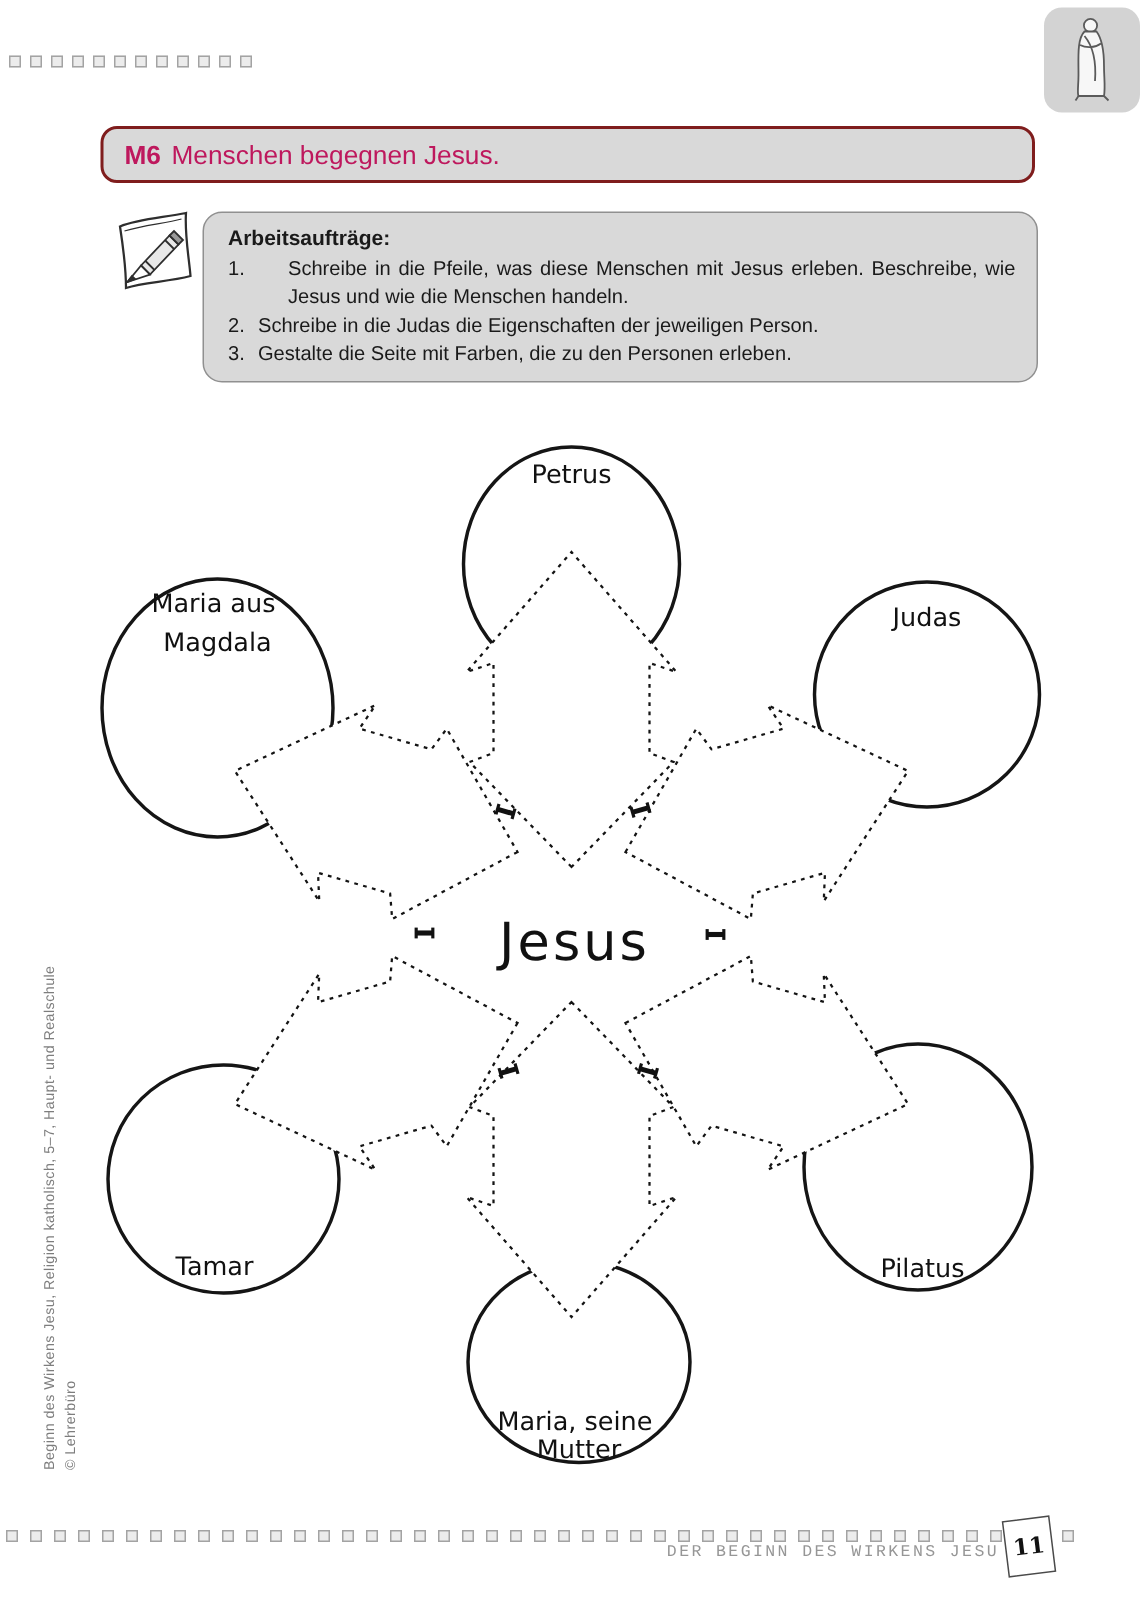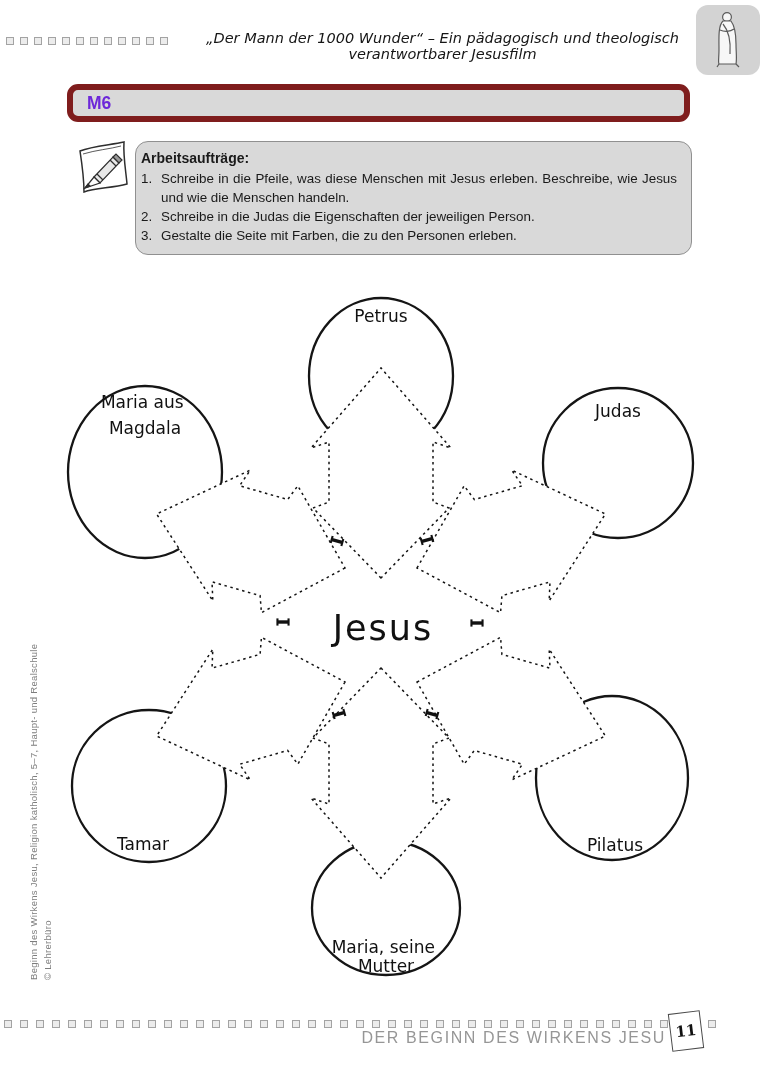--- a/index.html
+++ b/index.html
@@ -14,51 +14,51 @@
 
   
   .header-title{position:absolute;left:180px;top:30px;width:525px;text-align:center;
     font-family:"DejaVu Sans",sans-serif;font-style:italic;font-size:14.5px;color:#161616;}
 
   .figure-box{position:absolute;right:0;top:5px;width:64px;height:70px;background:#d3d3d3;
     border-radius:12px;display:flex;align-items:center;justify-content:center;}
 
   
   .m6-box{position:absolute;left:67px;top:84px;width:623px;height:38px;background:#d9d9d9;
-    border:6px solid #7f1d1d;border-radius:11px;box-sizing:border-box;
-    display:flex;align-items:center;padding-left:14px;font-size:17.5px;color:#6d28d9;}
+    border:2px solid #7f1d1d;border-radius:11px;box-sizing:border-box;
+    display:flex;align-items:center;padding-left:14px;font-size:17.5px;color:#be185d;}
   .m6-box .code{font-weight:bold;margin-right:7px;}
 
   
   .note-icon{position:absolute;left:72px;top:136px;}
   .instr-box{position:absolute;left:135px;top:141px;width:557px;height:114px;background:#d9d9d9;
-    border:1.5px solid #909090;border-radius:13px;box-sizing:border-box;padding:8px 14px 0 5px;}
+    border:1.5px solid #909090;border-radius:13px;box-sizing:border-box;padding:8px 14px 0 16px;}
   .instr-head{font-weight:bold;font-size:14px;margin-bottom:3px;}
   .instr-item{display:flex;font-size:13.4px;line-height:1.42;}
   .instr-item .num{flex:0 0 20px;}
   .instr-item .txt{flex:1;}
-  .instr-item.justify .txt{text-align:justify;}
+  .instr-item.justify .txt{text-align:justify;margin-left:20px;}
 
   
   .diagram{position:absolute;left:0;top:280px;}
   .node-circle{fill:#ffffff;stroke:#151515;stroke-width:2.3px;}
   .dot-arrow{fill:#ffffff;stroke:#141414;stroke-width:1.5px;stroke-dasharray:2.5 3.6;}
   .node-label{font-family:"DejaVu Sans",sans-serif;font-size:17px;fill:#111;text-anchor:middle;}
   .center-label{font-family:"DejaVu Sans",sans-serif;font-size:35px;letter-spacing:2px;fill:#111;text-anchor:middle;}
   .tick{fill:#111;}
 
   
   .side-text{position:absolute;white-space:nowrap;transform:rotate(-90deg);transform-origin:0 0;
     font-size:9.5px;color:#7d7d7d;letter-spacing:.3px;}
   .side-text.line1{left:28px;top:980px;}
   .side-text.line2{left:42px;top:980px;}
 
   
-  .footer-caption{position:absolute;right:94px;top:1029px;font-size:16px;color:#969696;
-    letter-spacing:1.6px;}
+  .footer-caption{position:absolute;right:94px;top:1029px;font-size:11px;color:#969696;
+    letter-spacing:1.6px;font-family:Liberation Mono, monospace;}
   .page-box{position:absolute;left:670px;top:1012px;width:30px;height:36px;background:#fff;
     border:1.6px solid #4a4a4a;transform:rotate(-7deg);display:flex;align-items:center;
     justify-content:center;font-family:"DejaVu Serif",serif;font-weight:bold;font-size:15px;color:#111;z-index:3;}
 </style>
 </head>
 <body>
 
 <div id="page">
 
   <div class="sq-row top" style="left:6px;top:37px;">
@@ -69,36 +69,36 @@
       <span class="sq"></span>
       <span class="sq"></span>
       <span class="sq"></span>
       <span class="sq"></span>
       <span class="sq"></span>
       <span class="sq"></span>
       <span class="sq"></span>
       <span class="sq"></span>
     </div>
 
-  <div class="header-title">„Der Mann der 1000 Wunder“ – Ein pädagogisch und theologisch verantwortbarer Jesusfilm</div>
 
   <div class="figure-box">
     <svg width="36" height="60" viewBox="0 0 36 60">
       <g fill="#f7f7f7" stroke="#5a5a5a" stroke-width="1.2">
         <circle cx="17" cy="7" r="4.4"></circle>
         <path d="M13,11 C8,16 9,28 9,40 C9,47 8,52 9,54 L26,54 C27,48 26,42 26,34 C26,22 24,15 21,11 Z"></path>
         <path d="M13,14 C18,20 21,30 20,44" fill="none"></path>
         <path d="M10,20 C14,22 20,22 24,19" fill="none"></path>
         <path d="M9,54 L7,57 M26,54 L29,57" fill="none"></path>
       </g>
     </svg>
   </div>
 
   <div class="m6-box">
     <span class="code">M6</span>
+    <span>Menschen begegnen Jesus.</span>
   </div>
 
   <div class="note-icon">
     <svg width="64" height="66" viewBox="0 0 64 66">
       <path d="M8,15 C20,10 38,9 52,6 C51,20 54,36 55,48 C40,52 24,52 12,56 C12,42 10,28 8,15 Z" fill="#ffffff" stroke="#2e2e2e" stroke-width="1.5"></path>
       <path d="M11,18 C24,14 38,13 49,10" fill="none" stroke="#2e2e2e" stroke-width="0.8"></path>
       <g stroke="#2e2e2e" stroke-width="1.2">
         <polygon points="22,41 41,21 47,27 28,47" fill="#e8e8e8"></polygon>
         <line x1="25" y1="38" x2="31" y2="44"></line>
         <line x1="38" y1="24" x2="44" y2="30"></line>

